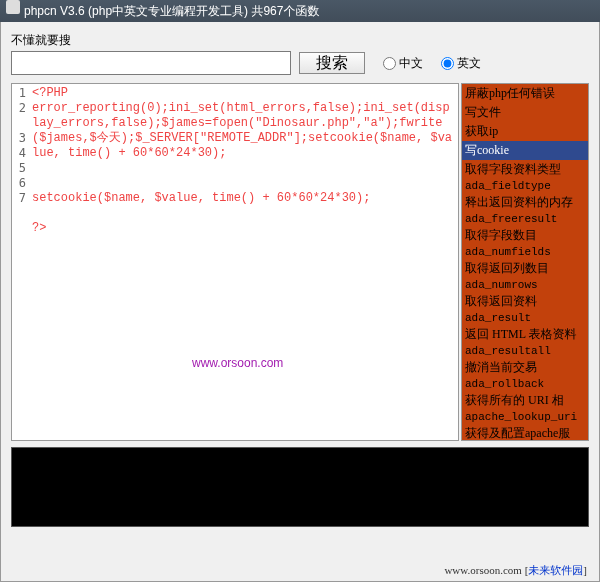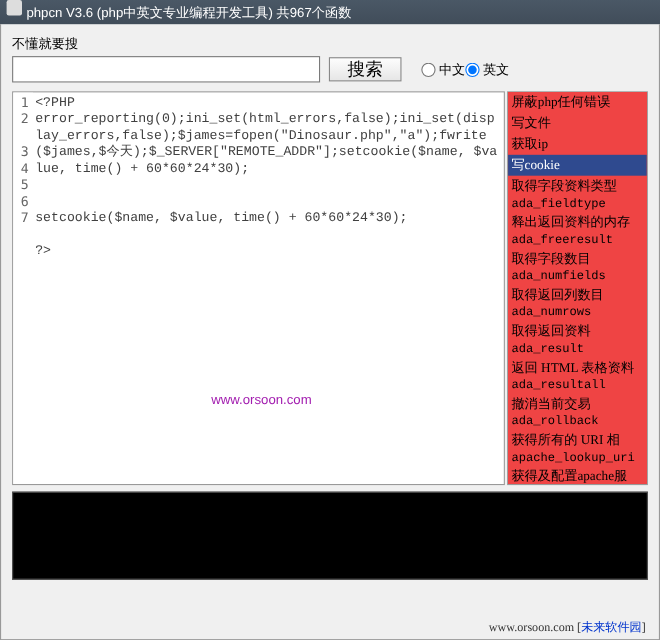--- a/index.html
+++ b/index.html
@@ -8,29 +8,29 @@
     .titlebar-icon { width: 14px; height: 14px; background: #ddd; border-radius: 2px; margin-right: 4px; display: inline-block; }
     .titlebar-text { flex: 1; font-size: 12px; }
     .watermark-right { position: absolute; top: 20px; right: 4px; font-size: 11px; color: #555; font-family: Arial; }
     .watermark-url { position: absolute; top: 33px; right: 6px; font-size: 11px; color: #333; font-family: Arial; text-decoration: underline; }
     .content { position: absolute; top: 22px; left: 0; right: 0; bottom: 0; background: #f0f0f0; padding: 6px 10px 4px 10px; border: 1px solid #999; border-top: none; }
     .search-area { margin-top: 4px; margin-bottom: 8px; }
     .search-label { font-size: 12px; margin-bottom: 2px; display: block; }
     .search-row { display: flex; align-items: center; gap: 8px; }
     .search-input { width: 280px; height: 24px; border: 1px solid #7a7a7a; background: #fff; padding: 2px 4px; font-size: 12px; }
     .btn { background: linear-gradient(#fdfdfd, #e6e6e6); border: 1px solid #888; height: 22px; padding: 0 16px; font-size: 16px; cursor: pointer; font-family: inherit; }
-    .radio-group { display: flex; align-items: center; margin-left: 10px; }
+    .radio-group { display: flex; gap: 18px; align-items: center; margin-left: 10px; }
     .radio-item { display: flex; align-items: center; gap: 3px; }
     .radio-item input { margin: 0; }
     .main-area { display: flex; gap: 2px; height: 358px; }
     .code-panel { flex: 1; background: #fff; border: 1px solid #999; display: flex; overflow: hidden; position: relative; }
     .gutter { width: 18px; background: #fff; color: #666; text-align: right; padding: 2px 4px 0 0; font-family: "Consolas", monospace; font-size: 12px; line-height: 15px; }
-    .code-text { flex: 1; padding: 2px 2px 0 2px; font-family: "Consolas", "Courier New", monospace; font-size: 12px; line-height: 15px; color: #404040; white-space: pre-wrap; word-break: break-all; }
+    .code-text { flex: 1; padding: 2px 2px 0 2px; font-family: "Consolas", "Courier New", monospace; font-size: 12px; line-height: 15px; color: #ef4444; white-space: pre-wrap; word-break: break-all; }
     .code-watermark { position: absolute; bottom: 70px; left: 180px; color: #a21caf; font-size: 12px; font-family: Arial; }
-    .func-list { width: 128px; background: #ef4444; border: 1px solid #999; overflow-y: scroll; overflow-x: hidden; font-size: 12px; }
+    .func-list { width: 128px; background: #c2410c; border: 1px solid #999; overflow-y: scroll; overflow-x: hidden; font-size: 12px; }
     .func-item { padding: 1px 3px; white-space: nowrap; overflow: hidden; }
     .func-item.cn { font-family: "SimSun"; }
     .func-item.en { font-family: "Courier New", monospace; font-size: 11px; }
     .func-item.selected { background: #2f4a8f; color: #fff; }
     .button-row { display: flex; gap: 12px; margin-top: 8px; }
     .button-row .btn { padding: 0 14px; }
     .console { margin-top: 6px; height: 80px; background: #000; border: 1px solid #555; }
     .footer-watermark { position: absolute; bottom: 3px; right: 12px; font-size: 11px; color: #333; font-family: Liberation Serif, serif; }
     .footer-watermark .blue { color: #0033cc; }
     ::-webkit-scrollbar { width: 16px; }

